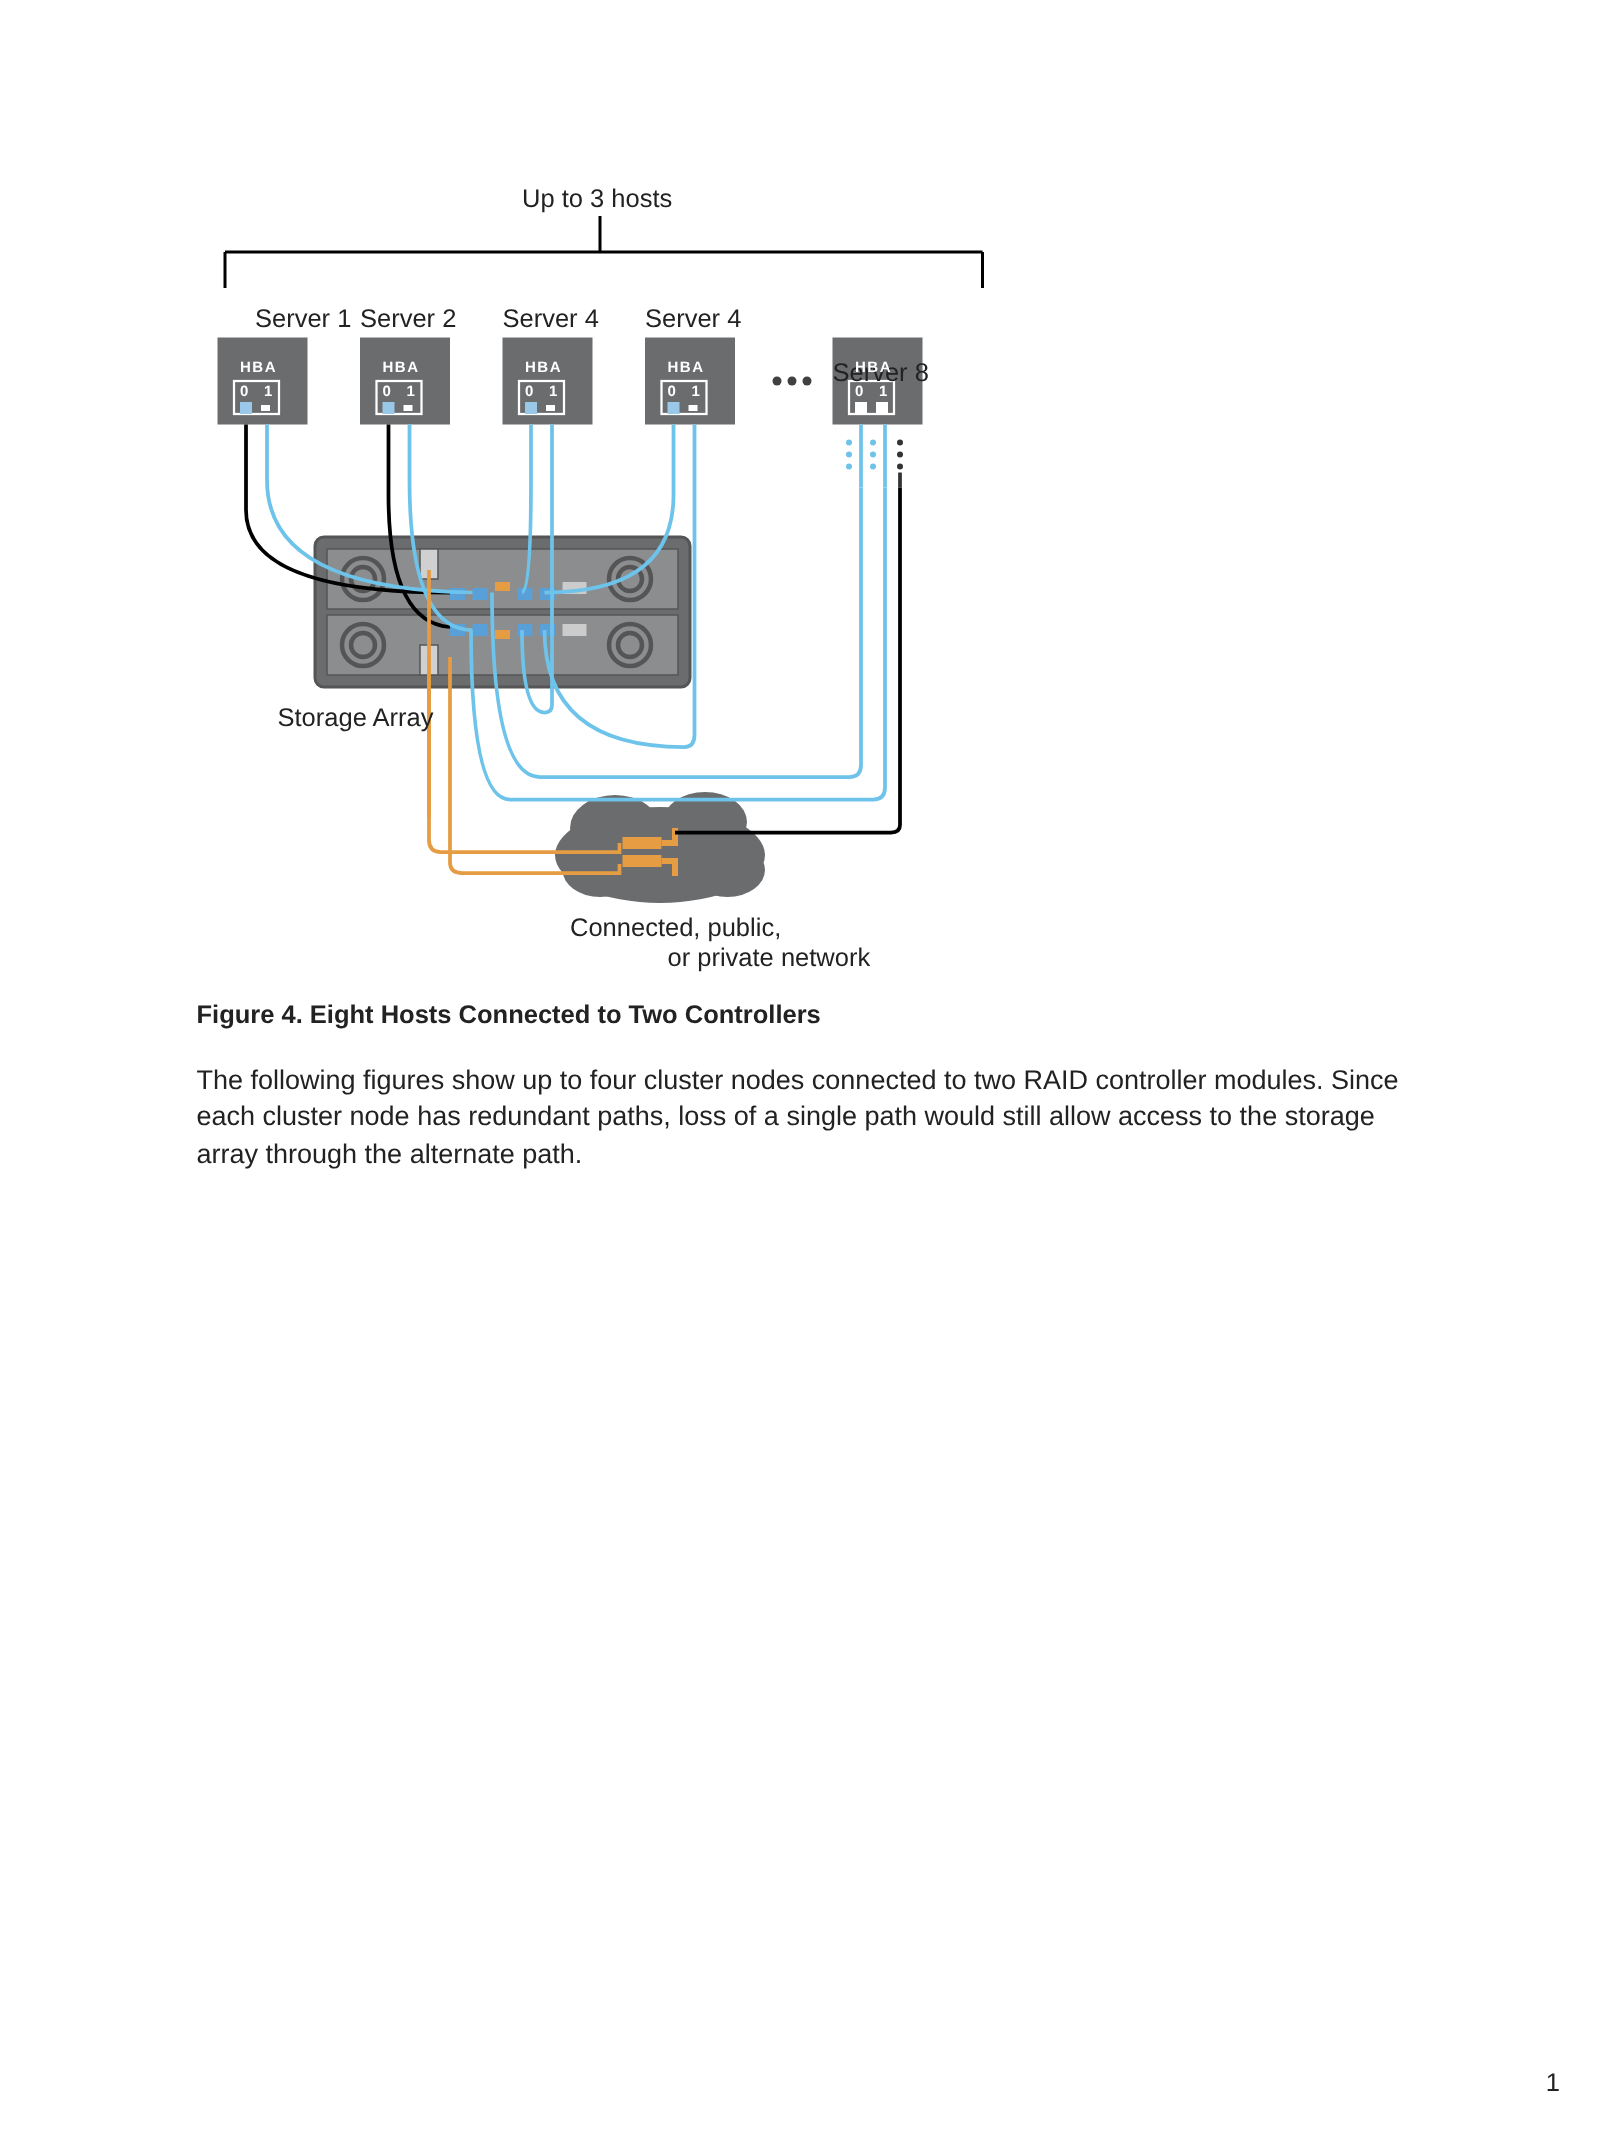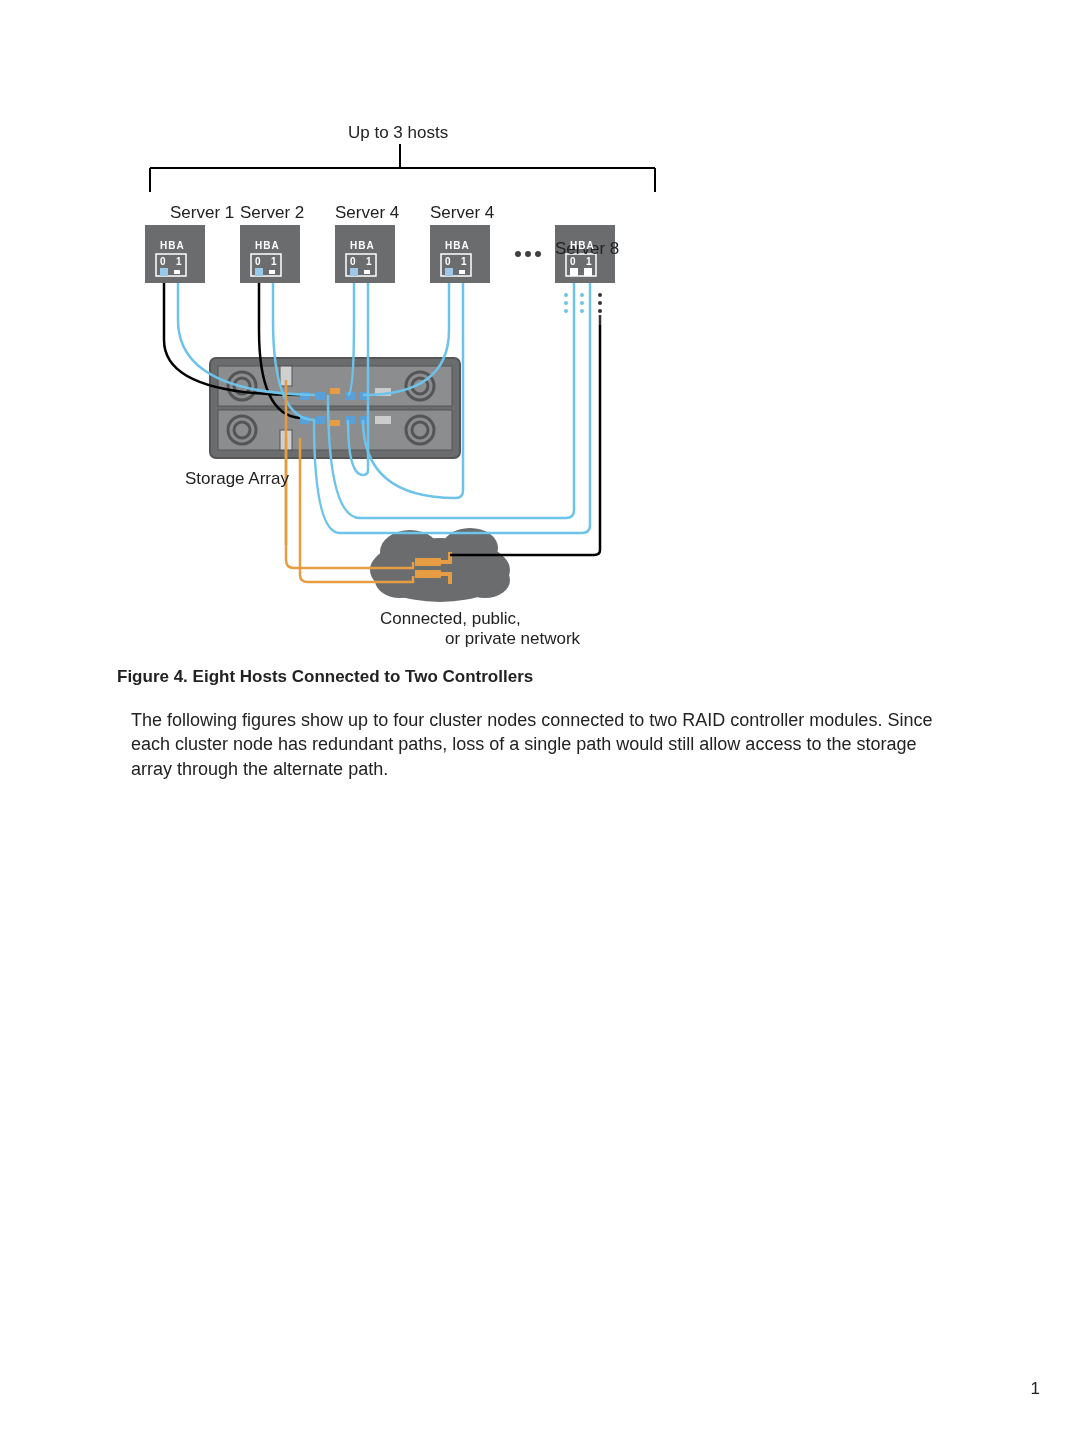--- a/index.html
+++ b/index.html
@@ -221,19 +221,19 @@
 <div class="micro" style="position:absolute; left:445px; top:256px;">0</div>
 <div class="micro" style="position:absolute; left:461px; top:256px;">1</div>
 <div class="micro" style="position:absolute; left:570px; top:256px;">0</div>
 <div class="micro" style="position:absolute; left:586px; top:256px;">1</div>
 
 <div class="text small" style="left:185px; top:468px;">Storage Array</div>
 
 <div class="text small" style="left:380px; top:608px; text-align:center;">Connected, public,</div>
 <div class="text small" style="left:400px; top:628px; text-align:center;margin-left:45px;">or private network</div>
 
-<div class="caption" style="left:117px; top:667px;">Figure 4. Eight Hosts Connected to Two Controllers</div>
+<div class="caption" style="left:131px; top:667px;">Figure 4. Eight Hosts Connected to Two Controllers</div>
 
 <div class="text" style="left:131px; top:708px; width:818px;">The following figures show up to four cluster nodes connected to two RAID controller modules. Since each cluster node has redundant paths, loss of a single path would still allow access to the storage array through the alternate path.</div>
 
 <div class="pagenum">1</div>
 
 </div>
 
 </body></html>

